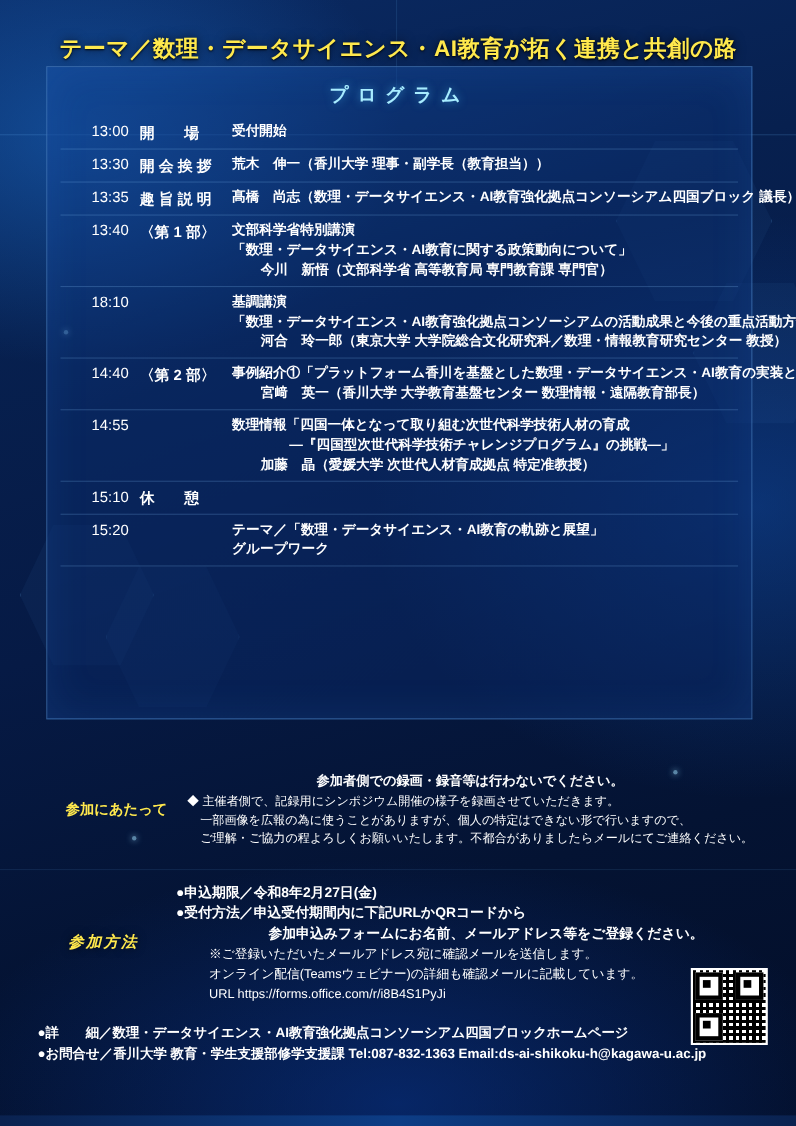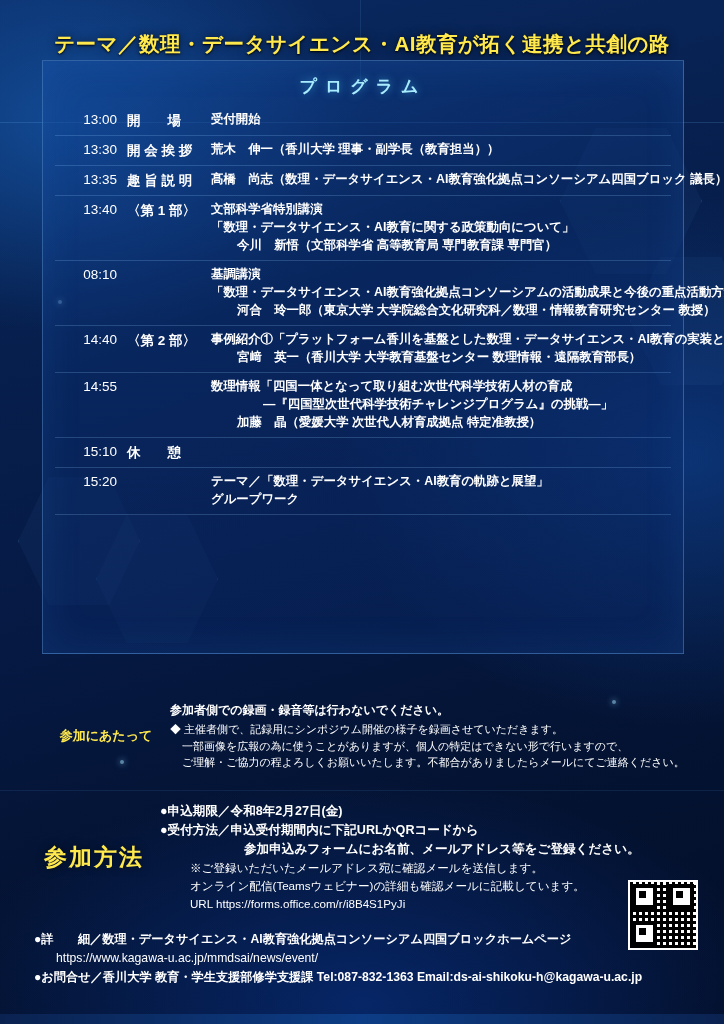--- a/index.html
+++ b/index.html
@@ -151,42 +151,43 @@
     font-weight: bold;
     color: #ffe94d;
   }
   .notes-body {
     flex: 1 1 auto;
     font-size: 11px;
     line-height: 1.5;
     color: #ffffff;
   }
   .notes-body .nb { display: block; white-space: nowrap; }
-  .notes-body .nb.strong { font-weight: bold; font-size: 12px; padding-bottom: 2px;}
+  .notes-body .nb.strong { font-weight: bold; font-size: 12px; padding-bottom: 2px; text-align: center;}
   .notes-body .nb.ind { padding-left: 12px; }
 
   
   .apply-panel {
     position: absolute;
     left: 28px;
     top: 792px;
     width: 668px;
     height: 130px;
     display: flex;
     align-items: center;
   }
   .apply-label {
     width: 132px;
     flex: 0 0 auto;
     text-align: center;
-    font-size: 23px;
+    font-size: 14px;
     font-weight: bold;
     color: #ffe94d;
     letter-spacing: 2px;
     text-shadow: 0 0 8px rgba(0,0,0,0.6);
+    font-style: italic;
   }
   .apply-body {
     flex: 1 1 auto;
     font-size: 12.6px;
     line-height: 1.52;
     color: #ffffff;
     padding-right: 96px;
   }
   .apply-body .ab { display: block; white-space: nowrap; }
   .apply-body .ab.bold { font-weight: bold; }
@@ -299,21 +300,21 @@
           <div class="prog-time">13:40</div>
           <div class="prog-kind">〈第 1 部〉</div>
           <div class="prog-body">
             <span class="ln bold">文部科学省特別講演</span>
             <span class="ln bold">「数理・データサイエンス・AI教育に関する政策動向について」</span>
             <span class="ln bold indent1">今川　新悟（文部科学省 高等教育局 専門教育課 専門官）</span>
           </div>
         </div>
         <div class="prog-sep"></div>
         <div class="prog-row">
-          <div class="prog-time">08:10</div>
+          <div class="prog-time">18:10</div>
           <div class="prog-kind"></div>
           <div class="prog-body">
             <span class="ln bold">基調講演</span>
             <span class="ln bold">「数理・データサイエンス・AI教育強化拠点コンソーシアムの活動成果と今後の重点活動方針」</span>
             <span class="ln bold indent1">河合　玲一郎（東京大学 大学院総合文化研究科／数理・情報教育研究センター 教授）</span>
           </div>
         </div>
         <div class="prog-sep"></div>
         <div class="prog-row">
           <div class="prog-time">14:40</div>
@@ -383,17 +384,16 @@
           <i></i>
         </div>
       <div class="qr-eye bl">
           <i></i>
         </div>
     </div>
   </div>
 
   <div class="footer" id="footer">
       <span class="fl bold">●詳　　細／数理・データサイエンス・AI教育強化拠点コンソーシアム四国ブロックホームページ</span>
-      <span class="fl ind">https://www.kagawa-u.ac.jp/mmdsai/news/event/</span>
       <span class="fl bold">●お問合せ／香川大学 教育・学生支援部修学支援課 Tel:087-832-1363  Email:ds-ai-shikoku-h@kagawa-u.ac.jp</span>
     </div>
   <div class="footer-divider"></div>
 </div>
 
 </body></html>

